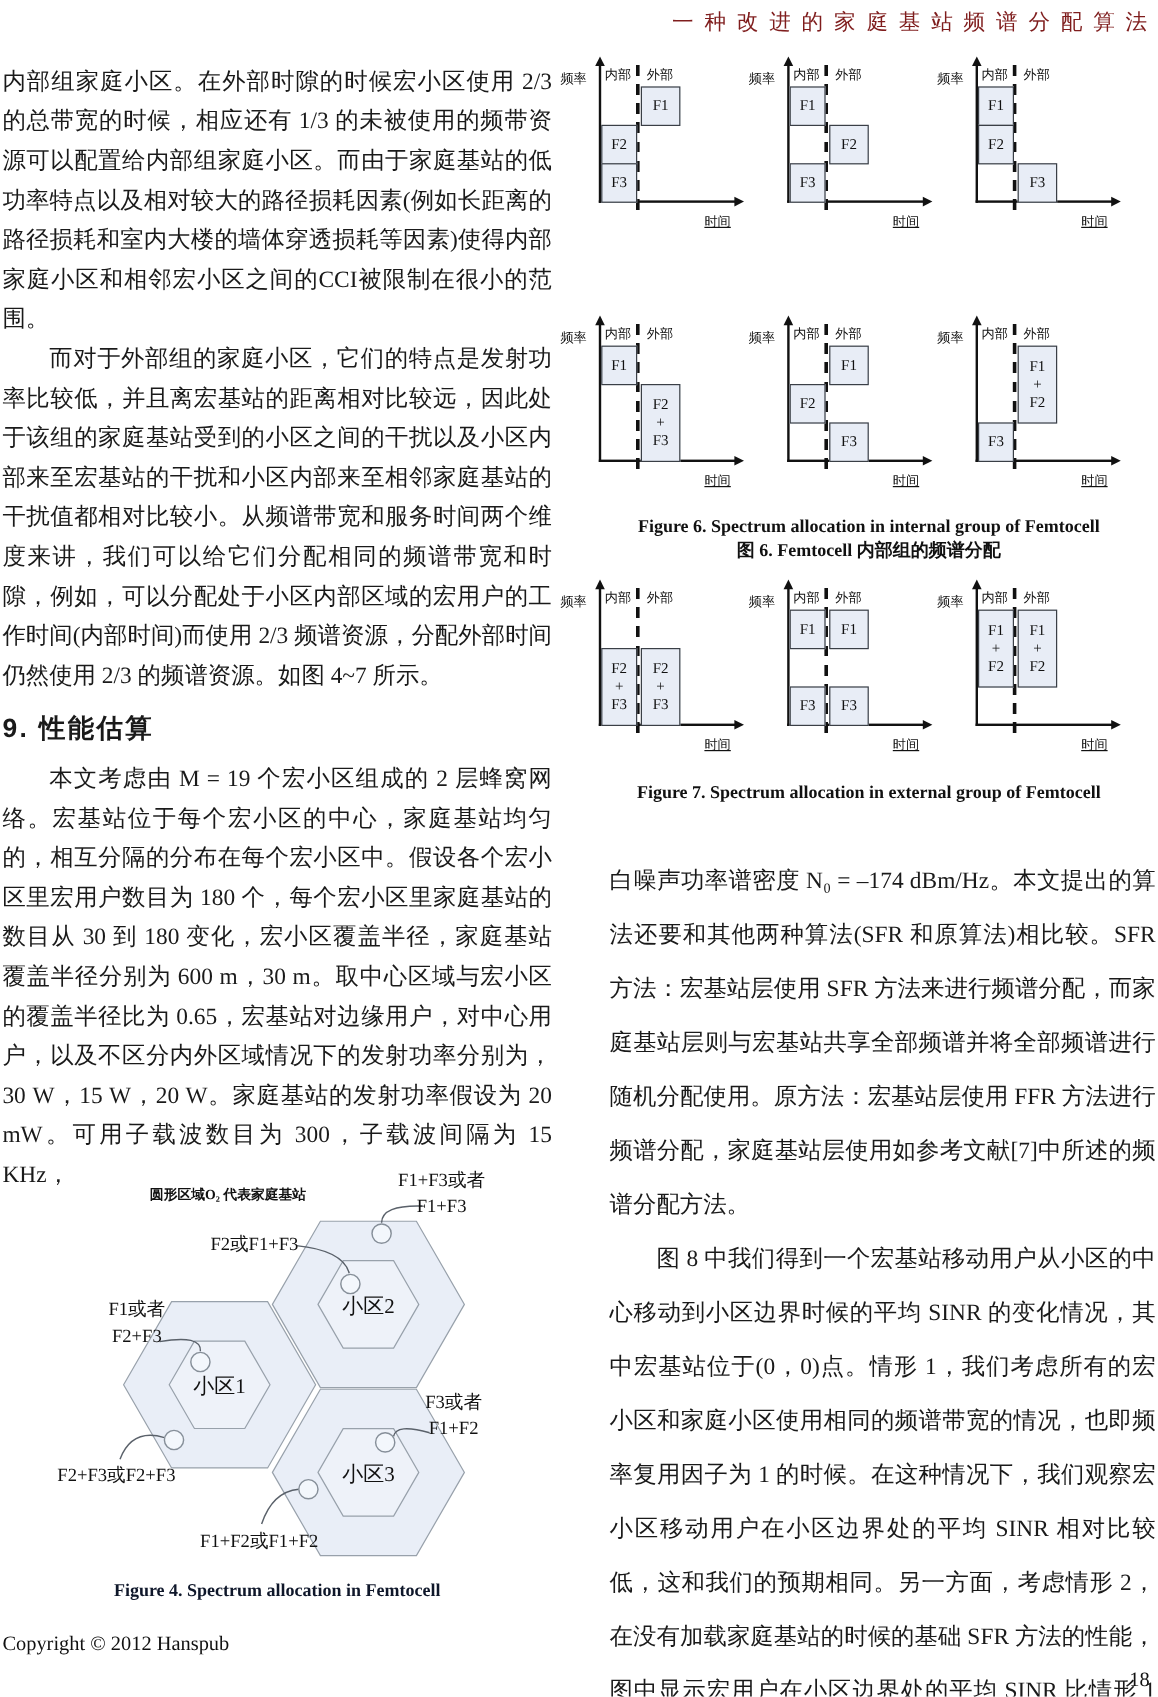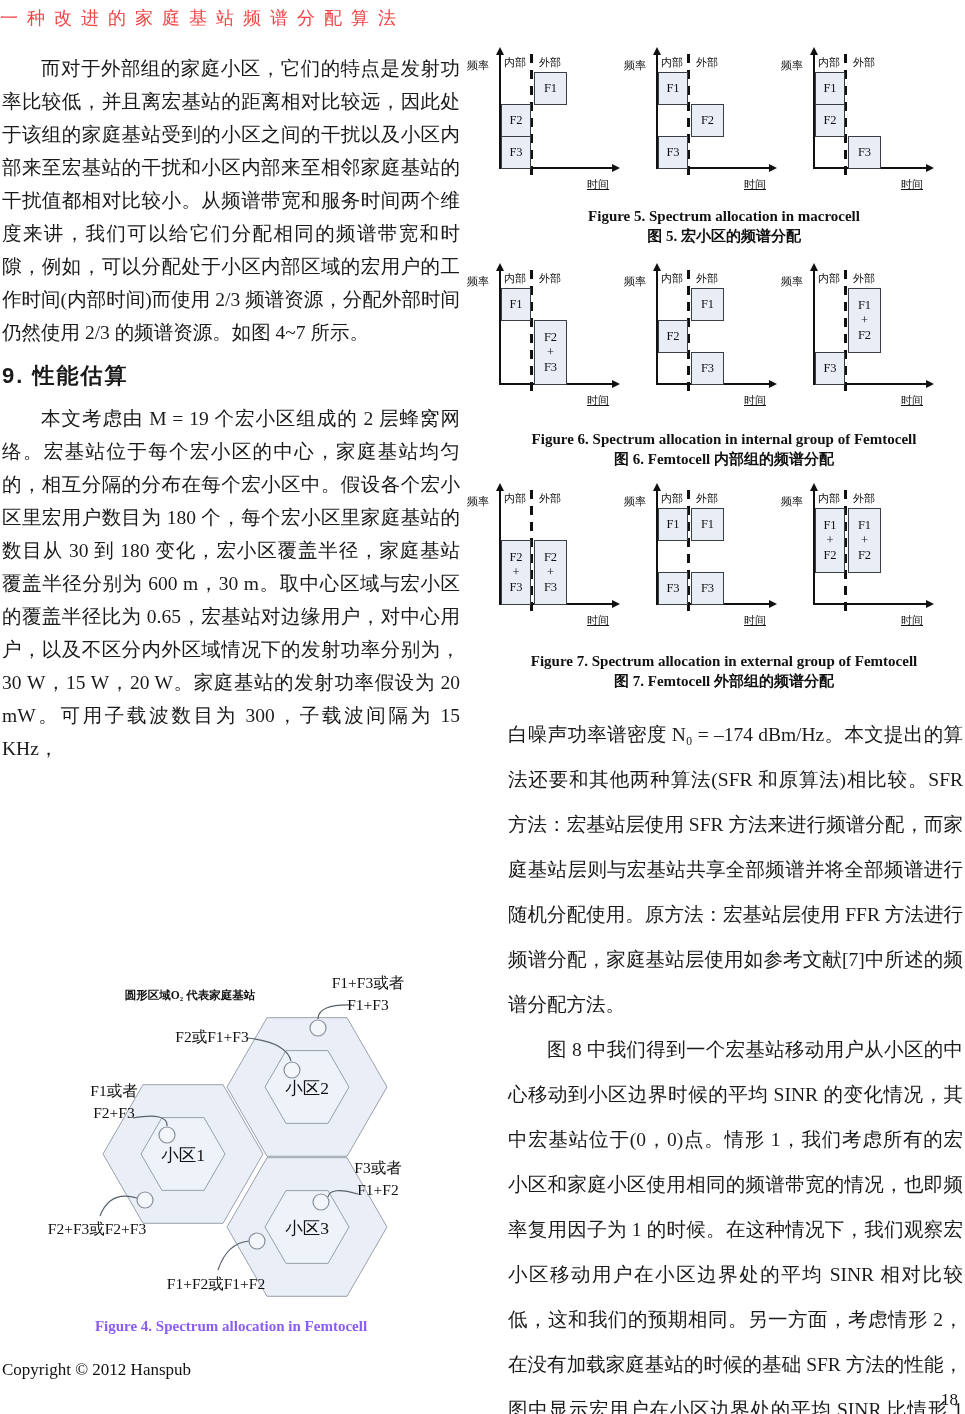--- a/index.html
+++ b/index.html
@@ -1,20 +1,20 @@
 <!DOCTYPE html>
 <html><head>
 <meta charset="utf-8">
 <style>
   html,body{margin:0;padding:0;background:#ffffff;}
   .page{position:relative;width:965px;height:1414px;background:#ffffff;overflow:hidden;
         font-family:"Liberation Serif","DejaVu Serif",serif;color:#1a1a1a;}
   
-  .header-title{position:absolute;top:6px;left:0;width:100%;text-align:left;
-        font-size:18px;letter-spacing:9px;color:#ef4444;}
+  .header-title{position:absolute;top:6px;left:0;width:100%;text-align:right;
+        font-size:18px;letter-spacing:9px;color:#7f1d1d;}
   
   .left-col{position:absolute;left:2px;top:52px;width:458px;font-size:19.5px;
         line-height:33px;text-align:justify;}
   .right-text{position:absolute;left:508px;top:712px;width:455px;font-size:19.5px;
         line-height:45px;text-align:justify;}
   .para{margin:0;}
   .indent{text-indent:39px;}
   .sec-heading{font-family:"Liberation Sans","DejaVu Sans",sans-serif;font-weight:bold;
         font-size:22px;letter-spacing:2px;margin:13px 0 12px 0;line-height:28px;text-align:left;}
   
@@ -32,35 +32,36 @@
   .x-arrow{position:absolute;left:146px;top:114px;width:0;height:0;
         border-top:4px solid transparent;border-bottom:4px solid transparent;border-left:8px solid #111;}
   .dash-line{position:absolute;left:64px;top:4px;width:3px;height:125px;
         background:repeating-linear-gradient(to bottom,#111 0 9px,transparent 9px 16px);}
   .fbox{position:absolute;border:1px solid #3a3f46;background:#e8edf6;display:flex;
         align-items:center;justify-content:center;text-align:center;font-size:12.5px;
         line-height:1.2;white-space:pre-line;color:#111;}
   .fig-cap{position:absolute;left:483px;width:482px;text-align:center;font-weight:bold;
         font-size:15px;line-height:20px;color:#111;}
   .fig4-cap{position:absolute;left:0;width:462px;text-align:center;font-weight:bold;
-        font-size:15px;line-height:21px;color:#8b5cf6;}
+        font-size:15px;line-height:21px;color:#0f172a;}
   
   .hex-svg{position:absolute;left:0;top:955px;width:482px;height:360px;}
   
   .footer-copy{position:absolute;left:2px;top:1360px;font-size:17px;color:#111;}
   .footer-page{position:absolute;right:7px;top:1390px;font-size:17px;color:#111;}
 </style>
 </head>
 <body>
 
 <div class="page">
 
   <div class="header-title">一种改进的家庭基站频谱分配算法</div>
 
   <div class="left-col">
+    <p class="para">内部组家庭小区。在外部时隙的时候宏小区使用 2/3 的总带宽的时候，相应还有 1/3 的未被使用的频带资源可以配置给内部组家庭小区。而由于家庭基站的低功率特点以及相对较大的路径损耗因素(例如长距离的路径损耗和室内大楼的墙体穿透损耗等因素)使得内部家庭小区和相邻宏小区之间的CCI被限制在很小的范围。</p>
     <p class="para indent">而对于外部组的家庭小区，它们的特点是发射功率比较低，并且离宏基站的距离相对比较远，因此处于该组的家庭基站受到的小区之间的干扰以及小区内部来至宏基站的干扰和小区内部来至相邻家庭基站的干扰值都相对比较小。从频谱带宽和服务时间两个维度来讲，我们可以给它们分配相同的频谱带宽和时隙，例如，可以分配处于小区内部区域的宏用户的工作时间(内部时间)而使用 2/3 频谱资源，分配外部时间仍然使用 2/3 的频谱资源。如图 4~7 所示。</p>
     <div class="sec-heading">9. 性能估算</div>
     <p class="para indent">本文考虑由 M = 19 个宏小区组成的 2 层蜂窝网络。宏基站位于每个宏小区的中心，家庭基站均匀的，相互分隔的分布在每个宏小区中。假设各个宏小区里宏用户数目为 180 个，每个宏小区里家庭基站的数目从 30 到 180 变化，宏小区覆盖半径，家庭基站覆盖半径分别为 600 m，30 m。取中心区域与宏小区的覆盖半径比为 0.65，宏基站对边缘用户，对中心用户，以及不区分内外区域情况下的发射功率分别为，30 W，15 W，20 W。家庭基站的发射功率假设为 20 mW。可用子载波数目为 300，子载波间隔为 15 KHz，</p>
   </div>
 
   <div class="fig-row" id="row0" style="top:50px">
       <div class="sp-panel">
         <div class="axis-lab freq-label">频率</div>
         <div class="axis-lab int-label">内部</div>
         <div class="axis-lab ext-label">外部</div>
@@ -96,24 +97,20 @@
         <div class="y-arrow"></div>
         <div class="dash-line"></div>
         <div class="x-axis"></div>
         <div class="x-arrow"></div>
         <div class="axis-lab time-label">时间</div>
         <div class="fbox" style="top: 22px; height: 31px; left: 35px; width: 28px; background: rgb(232, 237, 246); border-color: rgb(58, 63, 70);">F1</div>
         <div class="fbox" style="top: 54px; height: 31px; left: 35px; width: 28px; background: rgb(232, 237, 246); border-color: rgb(58, 63, 70);">F2</div>
         <div class="fbox" style="top: 86px; height: 31px; left: 68px; width: 31px; background: rgb(232, 237, 246); border-color: rgb(58, 63, 70);">F3</div>
       </div>
     </div>
-  <div class="fig-cap" style="top:206px">
-    <div>Figure 5. Spectrum allocation in macrocell</div>
-    <div>图 5.  宏小区的频谱分配</div>
-  </div>
 
   <div class="fig-row" id="row1" style="top:266px">
       <div class="sp-panel">
         <div class="axis-lab freq-label">频率</div>
         <div class="axis-lab int-label">内部</div>
         <div class="axis-lab ext-label">外部</div>
         <div class="y-axis"></div>
         <div class="y-arrow"></div>
         <div class="dash-line"></div>
         <div class="x-axis"></div>
@@ -205,21 +202,20 @@
         <div class="fbox" style="top: 22px; height: 63px; left: 35px; width: 28px; background: rgb(232, 237, 246); border-color: rgb(58, 63, 70);">F1
 +
 F2</div>
         <div class="fbox" style="top: 22px; height: 63px; left: 68px; width: 31px; background: rgb(232, 237, 246); border-color: rgb(58, 63, 70);">F1
 +
 F2</div>
       </div>
     </div>
   <div class="fig-cap" style="top:651px">
     <div>Figure 7. Spectrum allocation in external group of Femtocell</div>
-    <div>图 7. Femtocell 外部组的频谱分配</div>
   </div>
 
   <div class="right-text">
     <p class="para">白噪声功率谱密度 N₀ = –174 dBm/Hz。本文提出的算法还要和其他两种算法(SFR 和原算法)相比较。SFR 方法：宏基站层使用 SFR 方法来进行频谱分配，而家庭基站层则与宏基站共享全部频谱并将全部频谱进行随机分配使用。原方法：宏基站层使用 FFR 方法进行频谱分配，家庭基站层使用如参考文献[7]中所述的频谱分配方法。</p>
     <p class="para indent">图 8 中我们得到一个宏基站移动用户从小区的中心移动到小区边界时候的平均 SINR 的变化情况，其中宏基站位于(0，0)点。情形 1，我们考虑所有的宏小区和家庭小区使用相同的频谱带宽的情况，也即频率复用因子为 1 的时候。在这种情况下，我们观察宏小区移动用户在小区边界处的平均 SINR 相对比较低，这和我们的预期相同。另一方面，考虑情形 2，在没有加载家庭基站的时候的基础 SFR 方法的性能，图中显示宏用户在小区边界处的平均 SINR 比情形 1 的时候要大，这是由于情形 2 中避免了来至其他层小区的 CCI。我们设置 SINR 阀值为 5 dB 作为区分小区内部区域和外部区域的标准。我们可以发现一个加载有 234  个家庭小区的宏小区的平均  SINR  和没有加载</p>
   </div>
 
   <svg class="hex-svg" id="hexfig" viewBox="0 955 482 360">
       <polygon points="103,1154 143,1084.7 223,1084.7 263,1154 223,1223.3 143,1223.3" fill="#e9eef7" stroke="#98a1ab" stroke-width="1"></polygon>
       <polygon points="227,1087 267,1017.7 347,1017.7 387,1087 347,1156.3 267,1156.3" fill="#e9eef7" stroke="#98a1ab" stroke-width="1"></polygon>

